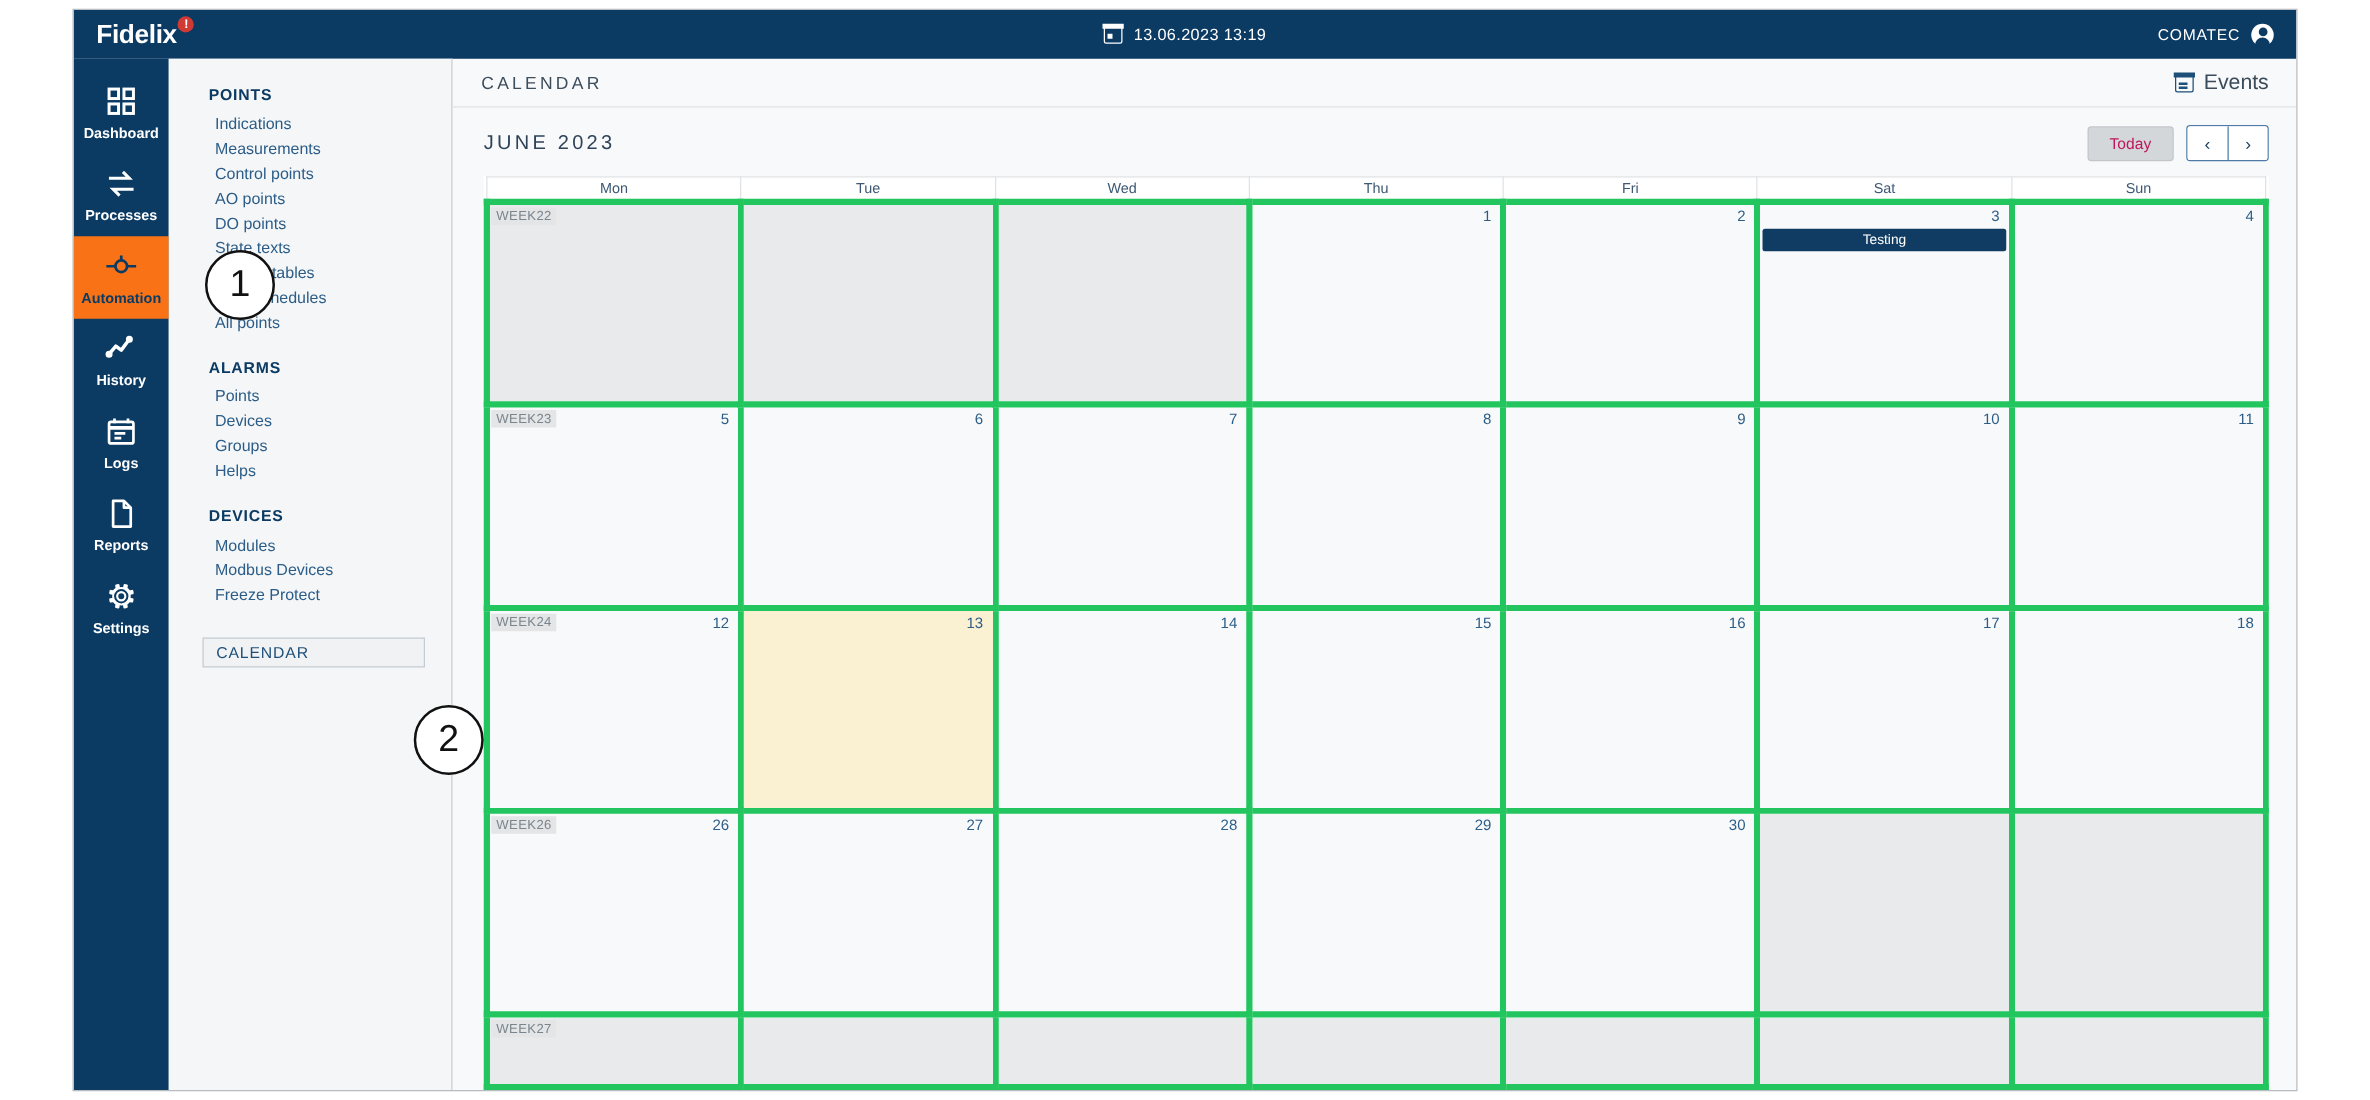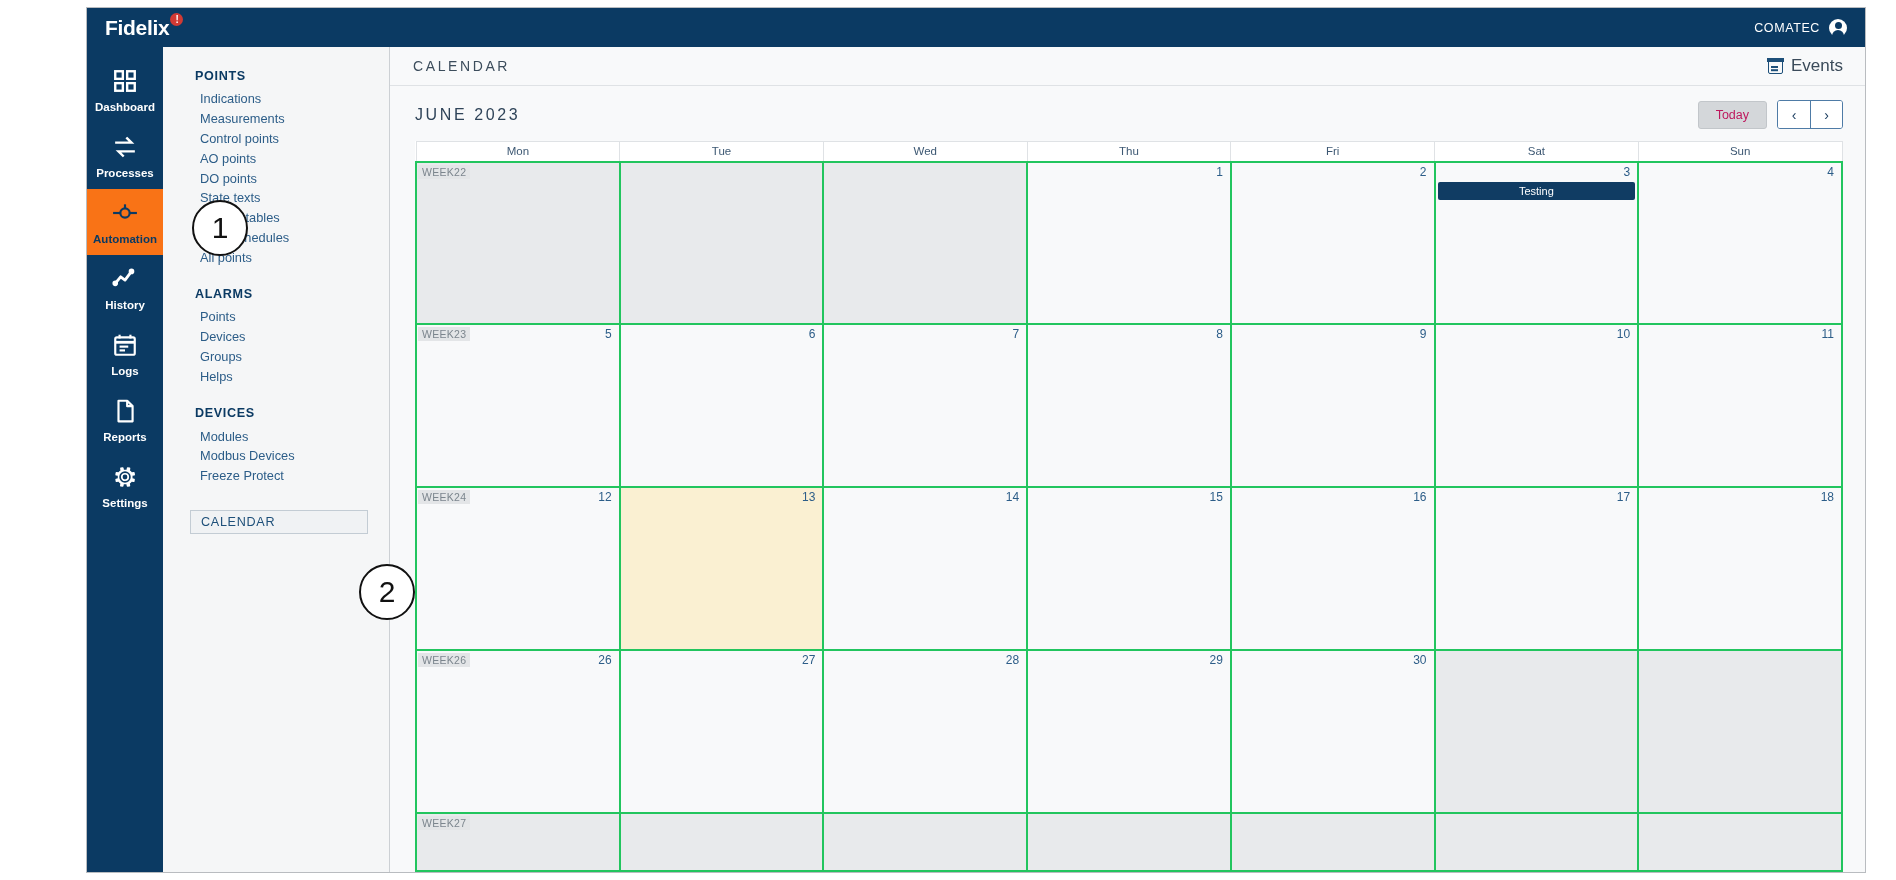--- a/index.html
+++ b/index.html
@@ -10,21 +10,20 @@
     overflow: hidden;
   }
   #app {
     position: absolute;
     left: 58px; top: 7px;
     width: 1780px; height: 866px;
     background: #f5f6f7;
     border: 1px solid #b9bcc0;
     display: flex; flex-direction: column;
     overflow: hidden;
-    margin-left: 28px;
   }
 
   
   .topbar {
     height: 39px; min-height: 39px;
     background: #0b3a63;
     display: flex; align-items: center;
     position: relative;
     color: #ffffff;
   }
@@ -199,21 +198,21 @@
     background: #ffffff;
   }
   .cal-table th {
     height: 20px;
     font-size: 11.5px; font-weight: normal;
     color: #3d5873;
     border: 1px solid #dfe2e5;
     background: #ffffff;
   }
   .cal-table td {
-    border: 2px solid #22c55e;
+    border: 5px solid #22c55e;
     vertical-align: top;
     position: relative;
     background: #f8f9fa;
     height: 128px;
     text-decoration: underline;
   }
   td.other-month { background: #e8eaec; }
   td.today { background: #faf0d2; }
   .daynum {
     position: absolute; top: 2px; right: 7px;
@@ -248,20 +247,24 @@
 </style>
 </head>
 <body>
 
 <div id="app">
 
   <div class="topbar">
     <div class="brand">
       <span>Fidelix</span>
       <span class="badge">!</span>
+    </div>
+    <div class="topbar-center">
+      <span class="cal-glyph"></span>
+      <span class="dt-text">13.06.2023  13:19</span>
     </div>
     <div class="topbar-right">
       <span>COMATEC</span>
       <span class="avatar-icon"></span>
     </div>
   </div>
 
   <div class="body">
 
     <div class="rail" id="rail">

